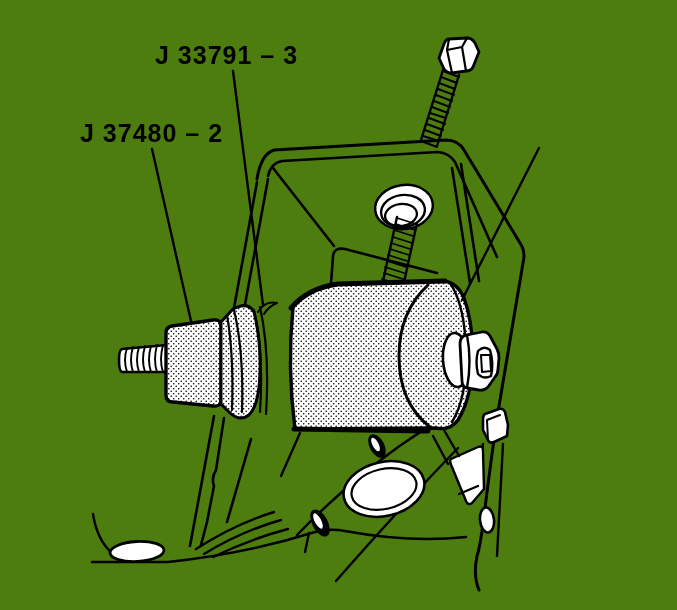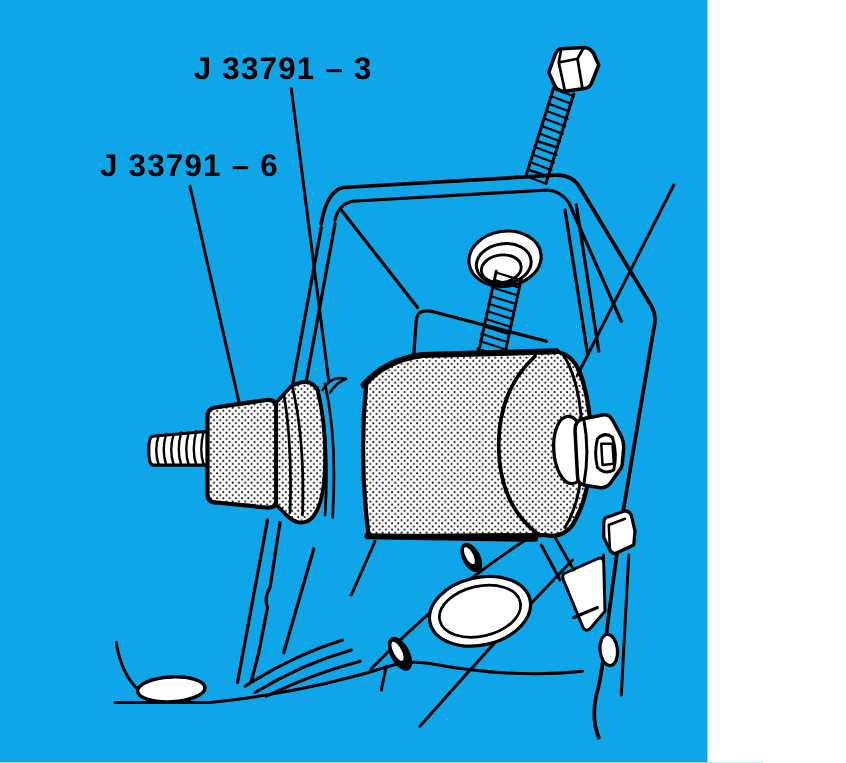--- a/index.html
+++ b/index.html
@@ -1,16 +1,16 @@
 <!DOCTYPE html>
 <html><head>
 <meta charset="utf-8">
 <style>
   html,body{margin:0;padding:0;background:#fff;}
-  .stage{position:relative;width:566px;height:610px;background:#0ea5e9;overflow:hidden;}
+  .stage{position:relative;width:677px;height:610px;background:#4d7c0f;overflow:hidden;}
   .stage svg{position:absolute;left:0;top:0;}
   .part-label{
     position:absolute;
     font-family:"Liberation Sans", sans-serif;
     font-weight:bold;
     font-size:25px;
     letter-spacing:1px;
     color:#000;
     white-space:nowrap;
   }
@@ -109,15 +109,15 @@
     </g>
 
     <g stroke="#000" stroke-width="2.4" stroke-linecap="round">
       <path d="M 233,71 L 263,305"></path>
       <path d="M 152,149 L 191,321"></path>
       <path d="M 539,148 L 462,300"></path>
     </g>
   </svg>
 
   <div class="part-label" id="label-3">J 33791 – 3</div>
-  <div class="part-label" id="label-2">J 33791 – 6</div>
+  <div class="part-label" id="label-2">J 37480 – 2</div>
 
 </div>
 
 </body></html>

